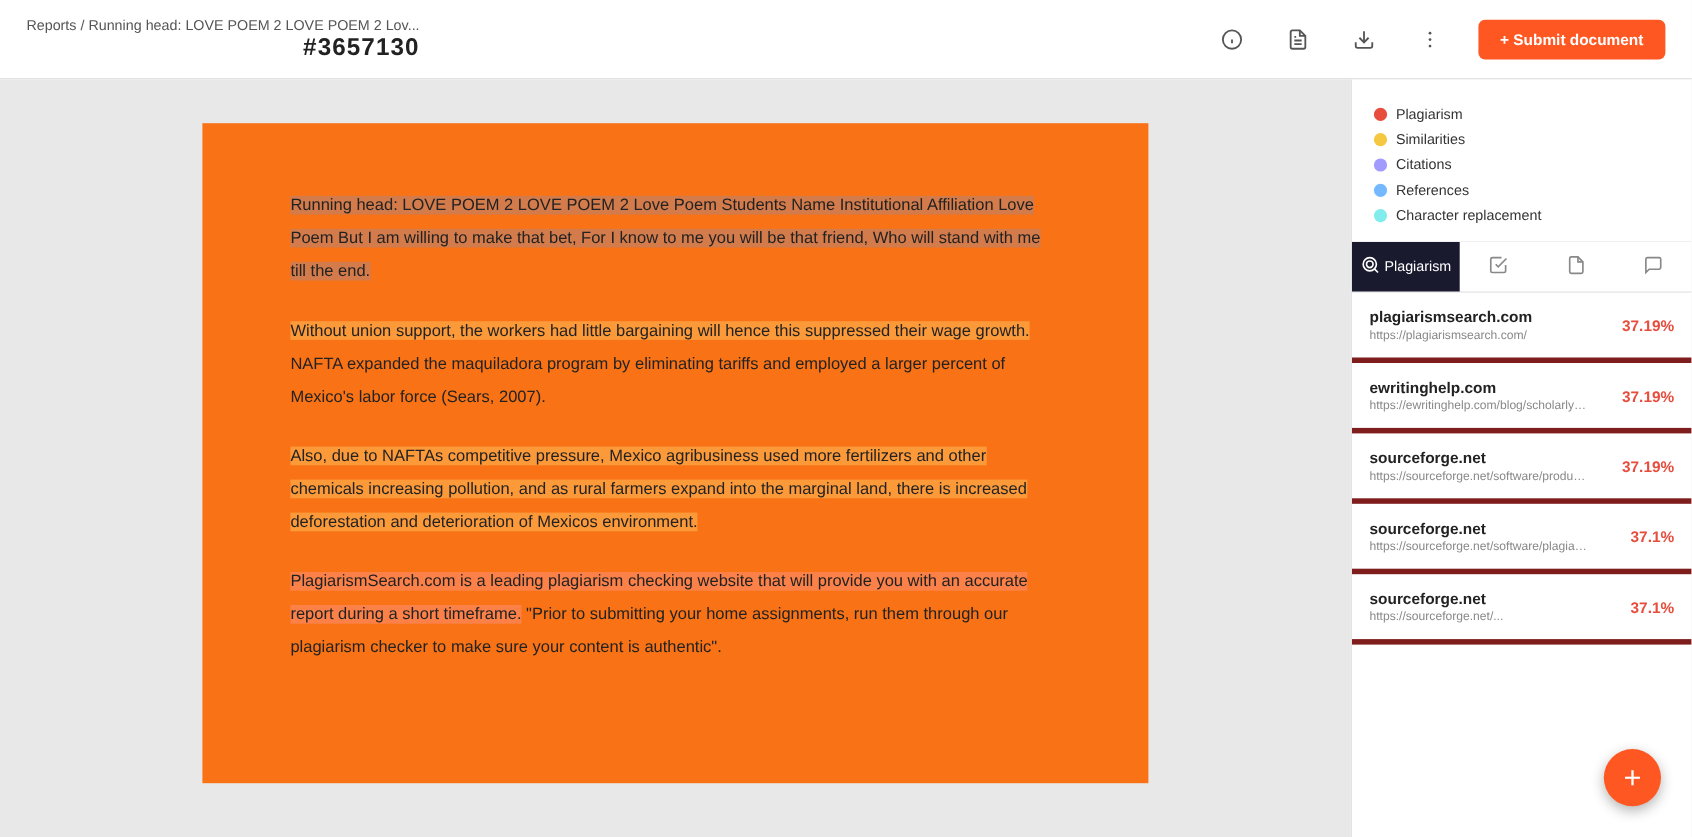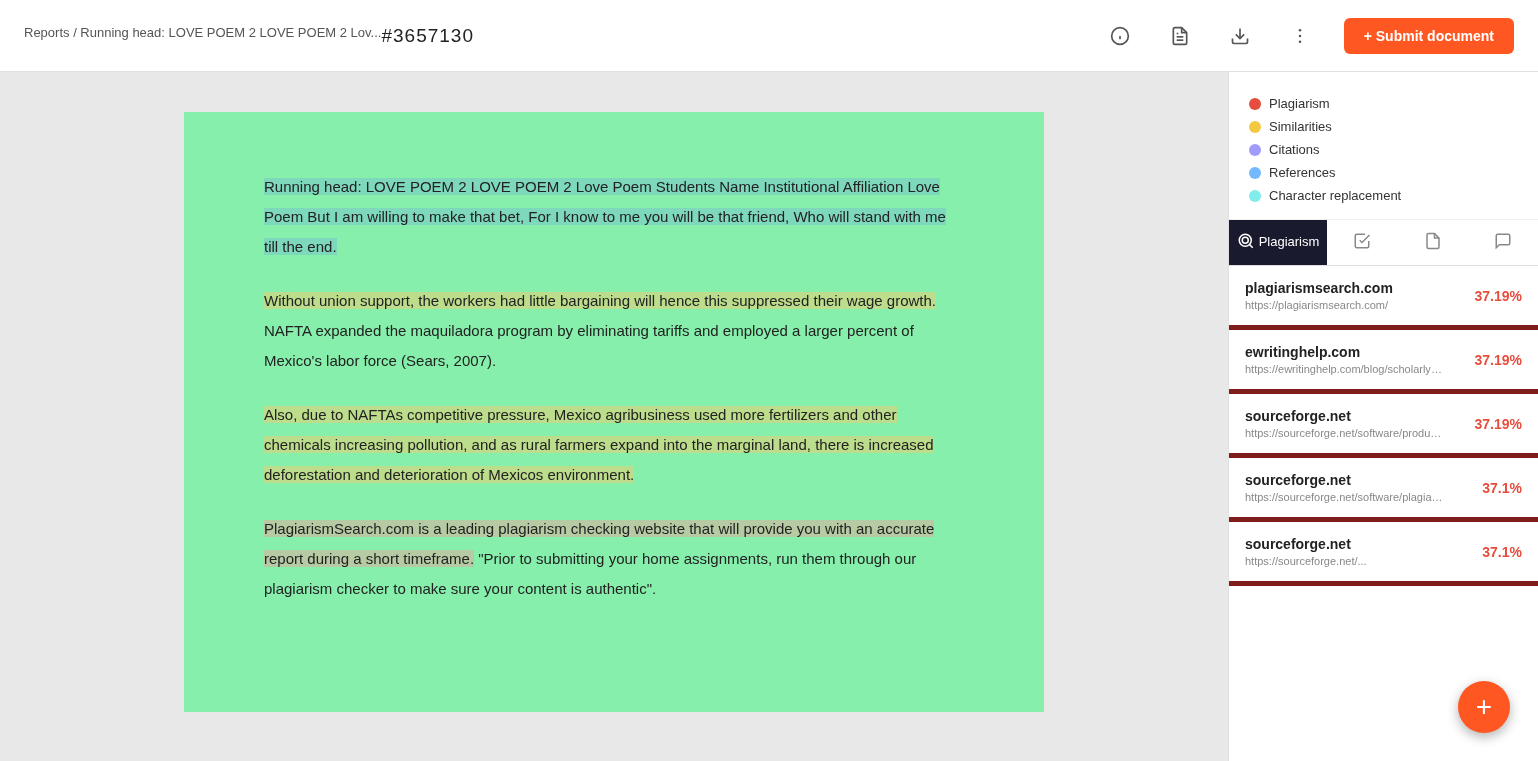--- a/index.html
+++ b/index.html
@@ -13,31 +13,32 @@
       background: #fff;
       padding: 0 24px;
       height: 72px;
       border-bottom: 1px solid #e0e0e0;
       position: sticky;
       top: 0;
       z-index: 100;
     }
     .header-left {
       display: flex;
-      flex-direction: row;
+      flex-direction: column;
     }
     .breadcrumb {
       font-size: 13px;
       color: #555;
     }
     .doc-id {
-      font-size: 19px;
-      font-weight: 400;
+      font-size: 22px;
+      font-weight: 700;
       color: #222;
       letter-spacing: 1px;
+      text-align: right;
     }
     .header-center {
       display: flex;
       flex-direction: column;
       align-items: center;
       font-size: 13px;
       color: #555;
     }
     .words-count {
       font-size: 13px;
@@ -87,21 +88,21 @@
     }
 
     
     .document-area {
       flex: 1;
       background: #e8e8e8;
       overflow-y: auto;
       padding: 40px 60px;
     }
     .document-content {
-      background: #86efac;
+      background: #f97316;
       max-width: 860px;
       margin: 0 auto;
       padding: 60px 80px;
       min-height: 600px;
       font-size: 15px;
       line-height: 2;
       color: #222;
     }
 
     

